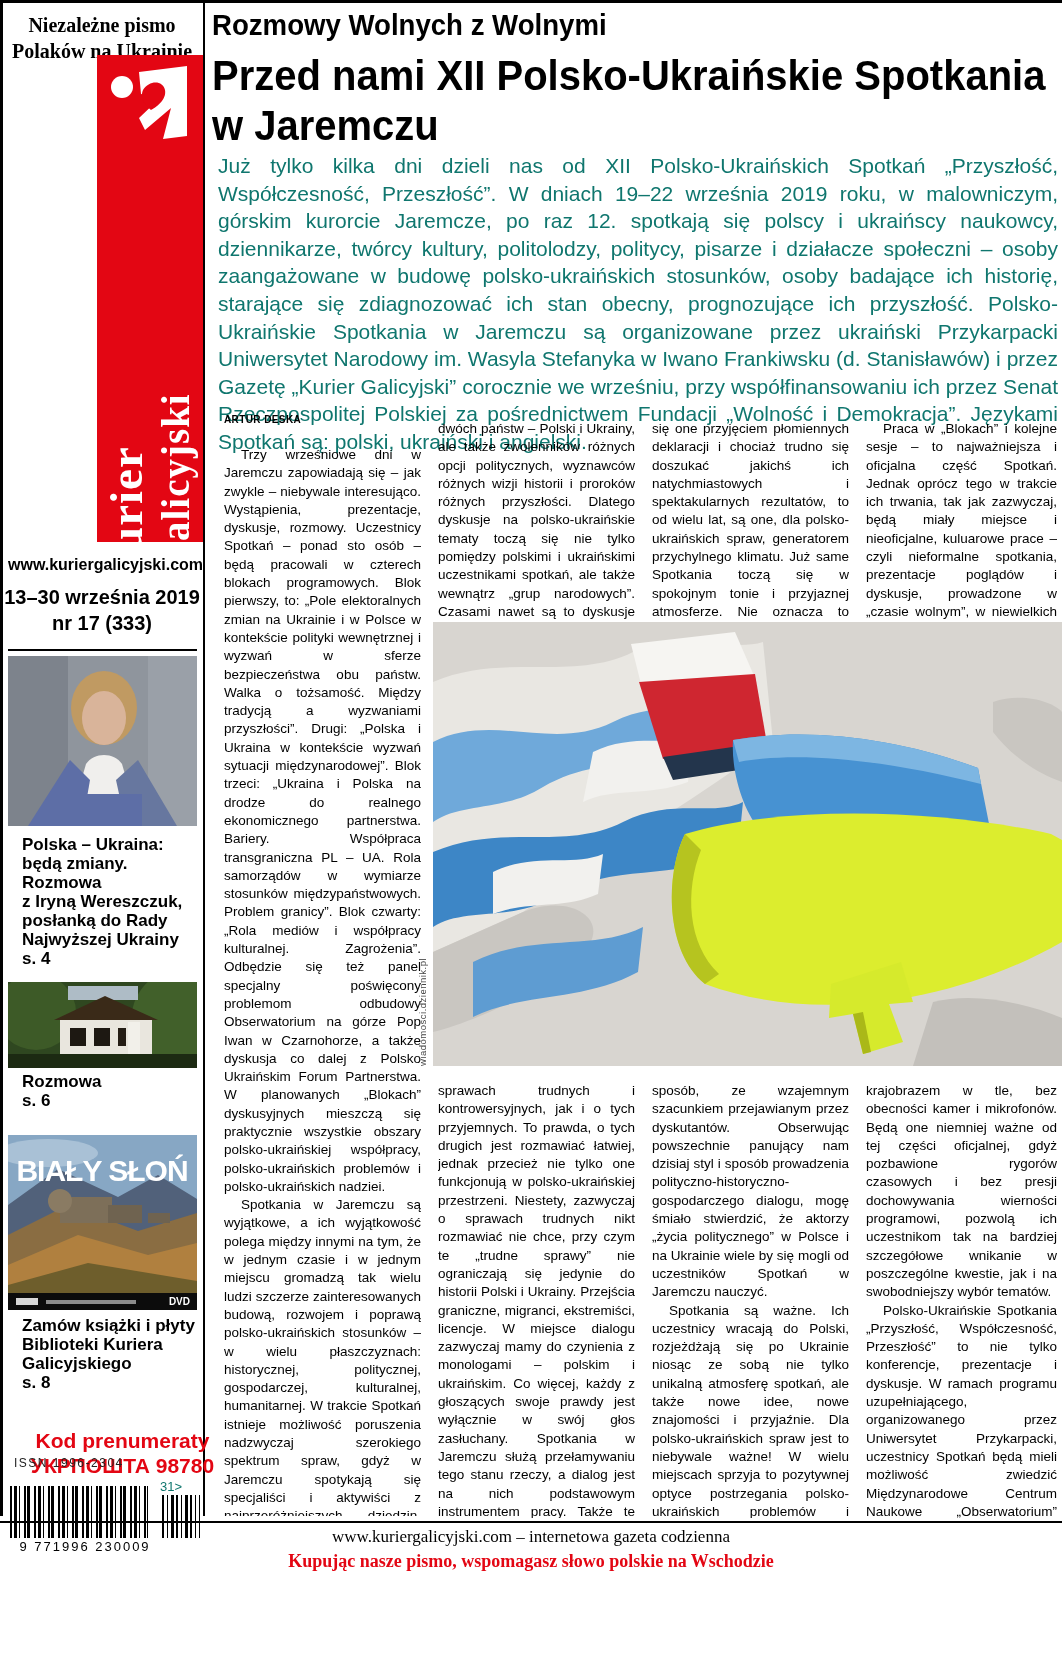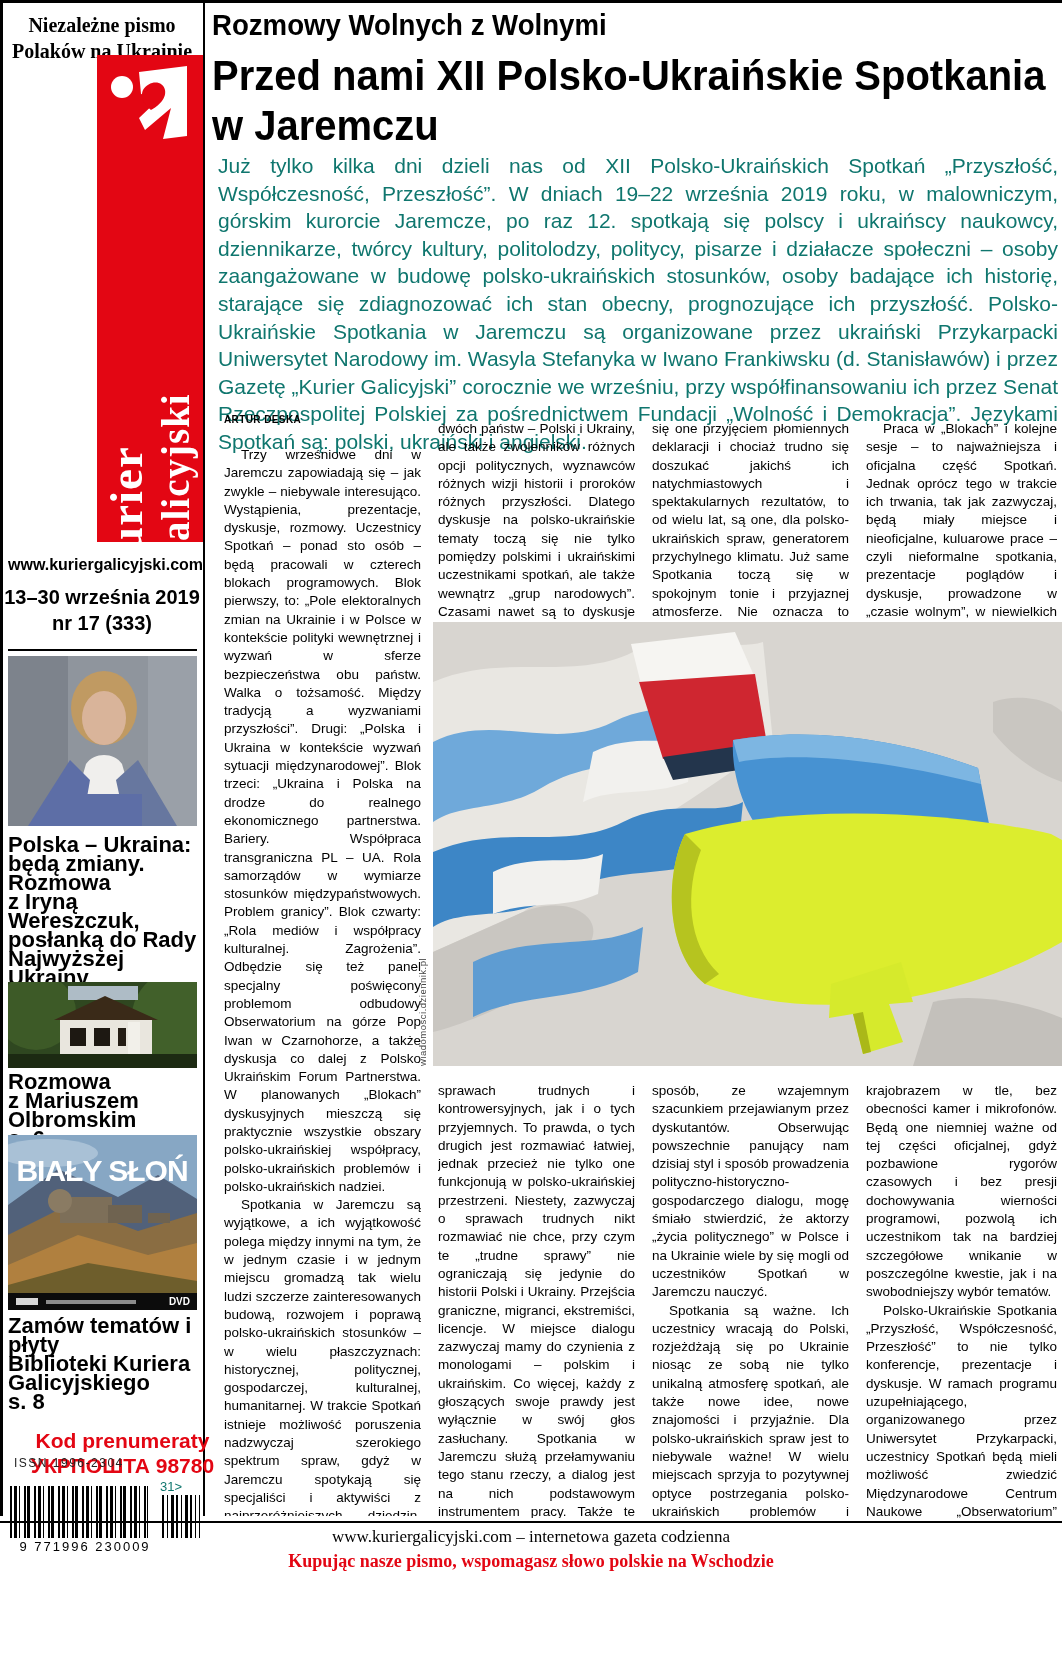--- a/index.html
+++ b/index.html
@@ -19,21 +19,21 @@
          font-family:"Liberation Serif",serif;font-weight:bold;color:#fff;letter-spacing:1px;}
   .w1{left:2px;top:98px;height:400px;font-size:47px;}
   .w2{left:56px;top:86px;height:400px;font-size:39px;}
   .site{left:8px;top:556px;font-weight:bold;font-size:16px;color:#000;}
   .issue{left:4px;top:584px;width:196px;text-align:center;font-weight:bold;font-size:20px;line-height:26px;color:#000;}
   .rule1{left:8px;top:649px;width:189px;height:2px;background:#000;}
   .sphoto{left:8px;overflow:hidden;}
   .p1{top:656px;width:189px;height:170px;}
   .p2{top:982px;width:189px;height:86px;}
   .cover{top:1135px;width:189px;height:175px;}
-  .teaser{left:8px;width:192px;font-weight:bold;font-size:22px;line-height:19px;color:#000;}
+  .teaser{left:22px;width:192px;font-weight:bold;font-size:17px;line-height:19px;color:#000;}
   .t1{top:835px;}
   .t2{top:1072px;}
   .t3{top:1316px;}
   .kod{left:0;top:1428px;width:245px;text-align:center;font-weight:bold;font-size:21px;line-height:25px;}
   .issn{left:14px;top:1456px;font-size:12px;letter-spacing:1.5px;color:#222;}
   .barcode-wrap{left:10px;top:1481px;width:192px;height:78px;}
   .bars-main{position:absolute;left:0;top:5px;width:138px;height:52px;
     background:repeating-linear-gradient(90deg,#000 0 2px,#fff 2px 4px,#000 4px 7px,#fff 7px 9px,#000 9px 10px,#fff 10px 14px,#000 14px 16px,#fff 16px 17px,#000 17px 20px,#fff 20px 24px);}
   .bars-addon{position:absolute;left:152px;top:14px;width:38px;height:43px;
     background:repeating-linear-gradient(90deg,#000 0 2px,#fff 2px 5px,#000 5px 6px,#fff 6px 9px,#000 9px 12px,#fff 12px 14px);}
@@ -131,21 +131,20 @@
         <rect x="52" y="38" width="92" height="34" fill="#e9e6de"></rect>
         <rect x="62" y="46" width="16" height="18" fill="#1d1812"></rect>
         <rect x="86" y="46" width="16" height="18" fill="#1d1812"></rect>
         <rect x="120" y="40" width="12" height="32" fill="#f2f0ea"></rect>
         <rect x="110" y="46" width="8" height="18" fill="#241d15"></rect>
         <rect x="0" y="72" width="189" height="14" fill="#1c2a12"></rect>
       </svg>
     </div>
     <div class="abs teaser t2">
         <div>Rozmowa</div>
-        <div>z Mariuszem Olbromskim</div>
         <div>s. 6</div>
       </div>
 
     <div class="abs sphoto cover">
       <svg width="189" height="175" viewBox="0 0 189 175">
         <rect width="189" height="175" fill="#87a7c4"></rect>
         <ellipse cx="40" cy="18" rx="50" ry="14" fill="#a9c1d6"></ellipse>
         <polygon points="0,70 50,34 110,62 150,40 189,64 189,100 0,100" fill="#51617a"></polygon>
         <polygon points="0,100 60,70 130,96 189,78 189,130 0,130" fill="#8a6d42"></polygon>
         <polygon points="0,130 70,100 140,120 189,108 189,175 0,175" fill="#b0803f"></polygon>
@@ -155,21 +154,21 @@
         <rect x="100" y="70" width="34" height="18" fill="#6f6350"></rect>
         <rect x="140" y="78" width="22" height="10" fill="#6f6350"></rect>
         <text x="94" y="46" text-anchor="middle" font-family="Liberation Sans, sans-serif" font-size="30" font-weight="bold" fill="#ffffff" letter-spacing="-1">BIAŁY SŁOŃ</text>
         <rect x="0" y="158" width="189" height="17" fill="#0c0c0c"></rect>
         <rect x="8" y="163" width="22" height="7" fill="#d8d8d8"></rect>
         <rect x="38" y="165" width="90" height="4" fill="#8c8c8c"></rect>
         <text x="182" y="170" text-anchor="end" font-family="Liberation Sans, sans-serif" font-size="10" font-weight="bold" fill="#fff">DVD</text>
       </svg>
     </div>
     <div class="abs teaser t3">
-        <div>Zamów tematów i płyty</div>
+        <div>Zamów książki i płyty</div>
         <div>Biblioteki Kuriera</div>
         <div>Galicyjskiego</div>
         <div>s. 8</div>
       </div>
 
     <div class="abs kod" style="color:#e30613;">
         <div>Kod prenumeraty</div>
         <div>УКРПОШТА  98780</div>
       </div>
     <div class="abs issn">ISSN 1996-2304</div>

